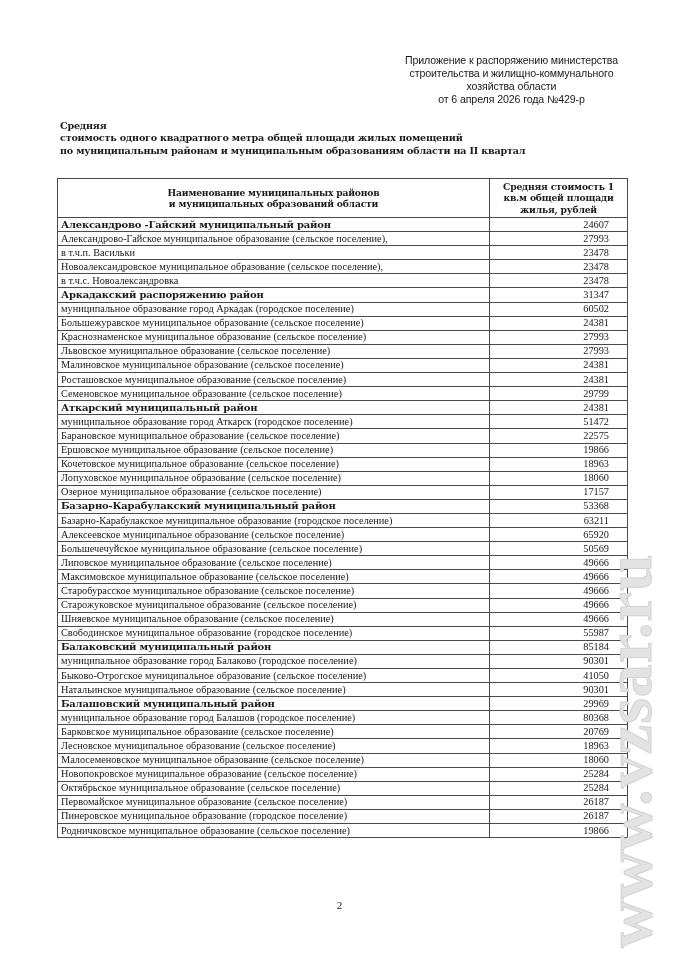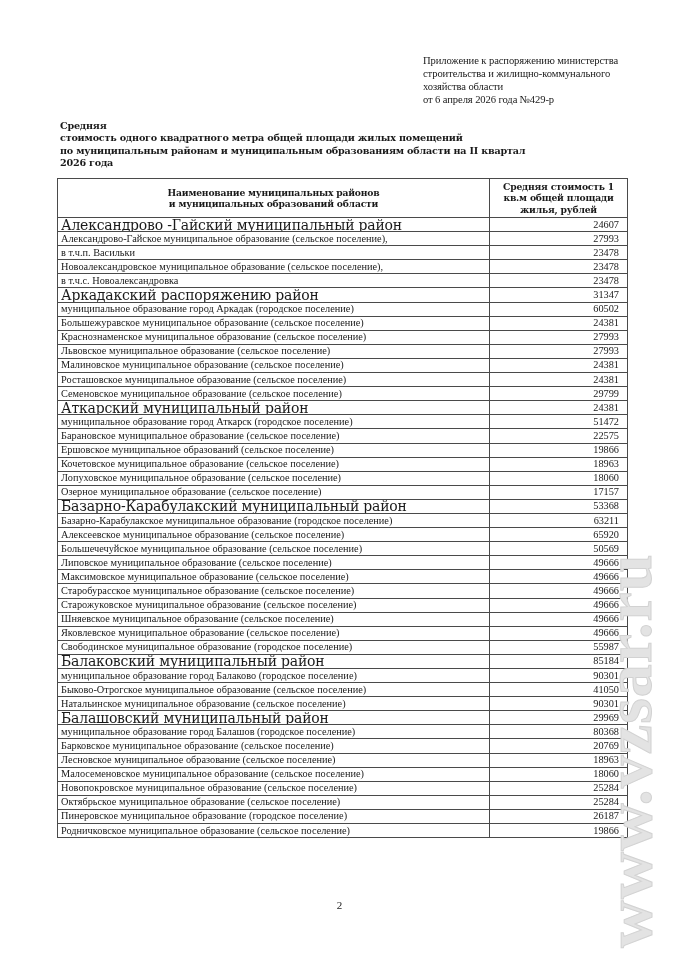--- a/index.html
+++ b/index.html
@@ -12,24 +12,24 @@
       height: 960px;
       position: relative;
       overflow: hidden;
       font-family: "DejaVu Serif", "Liberation Serif", serif;
       color: #1a1a1a;
     }
     .appendix-note {
       position: absolute;
       right: 61px;
       top: 54px;
-      text-align: left;
+      text-align: center;
       font-size: 10.6px;
       line-height: 13px;
-      font-family: Liberation Serif, serif;
+      font-family: Liberation Sans, sans-serif;
       letter-spacing: -0.1px;
     }
     .doc-title {
       position: absolute;
       left: 60px;
       width: 566px;
       top: 120px;
       font-weight: bold;
       font-size: 9.6px;
       line-height: 12.4px;
@@ -59,26 +59,26 @@
       font-family: "DejaVu Serif", serif;
       font-size: 9.2px;
       line-height: 11.5px;
       text-align: center;
       white-space: normal;
       height: 38px;
       letter-spacing: -0.2px;
     }
     table.main td.val {
       text-align: right;
-      padding-right: 8px;
+      padding-right: 18px;
     }
     table.main tr.district td {
-      font-weight: normal;
+      font-weight: bold;
       font-family: "DejaVu Serif", serif;
-      font-size: 14px;
+      font-size: 10px;
       letter-spacing: -0.2px;
     }
     table.main tr.district td.val {
       font-weight: normal;
       font-family: "Liberation Serif", serif;
       font-size: 10.3px;
       letter-spacing: 0;
     }
     col.c-name { width: 432px; }
     col.c-val { width: 138px; }
@@ -114,21 +114,20 @@
   <div>Приложение к распоряжению министерства</div>
   <div>строительства и жилищно-коммунального</div>
   <div>хозяйства области</div>
   <div>от 6 апреля 2026 года №429-р</div>
 </div>
 
 <div class="doc-title">
   <div>Средняя</div>
   <div>стоимость одного квадратного метра общей площади жилых помещений</div>
   <div>по муниципальным районам и муниципальным образованиям области на II квартал</div>
-  <div>2026 года</div>
 </div>
 
 <table class="main">
   <colgroup>
     <col class="c-name">
     <col class="c-val">
   </colgroup>
   <thead>
     <tr>
       <th>
@@ -197,21 +196,21 @@
       </tr>
       <tr class="entity">
         <td>муниципальное образование город Аткарск (городское поселение)</td>
         <td class="val">51472</td>
       </tr>
       <tr class="entity">
         <td>Барановское муниципальное образование (сельское поселение)</td>
         <td class="val">22575</td>
       </tr>
       <tr class="entity">
-        <td>Ершовское муниципальное образований (сельское поселение)</td>
+        <td>Ершовское муниципальное образование (сельское поселение)</td>
         <td class="val">19866</td>
       </tr>
       <tr class="entity">
         <td>Кочетовское муниципальное образование (сельское поселение)</td>
         <td class="val">18963</td>
       </tr>
       <tr class="entity">
         <td>Лопуховское муниципальное образование (сельское поселение)</td>
         <td class="val">18060</td>
       </tr>
@@ -249,24 +248,20 @@
       </tr>
       <tr class="entity">
         <td>Старожуковское муниципальное образование (сельское поселение)</td>
         <td class="val">49666</td>
       </tr>
       <tr class="entity">
         <td>Шняевское муниципальное образование (сельское поселение)</td>
         <td class="val">49666</td>
       </tr>
       <tr class="entity">
-        <td>Яковлевское муниципальное образование (сельское поселение)</td>
-        <td class="val">49666</td>
-      </tr>
-      <tr class="entity">
         <td>Свободинское муниципальное образование (городское поселение)</td>
         <td class="val">55987</td>
       </tr>
       <tr class="district">
         <td>Балаковский муниципальный район</td>
         <td class="val">85184</td>
       </tr>
       <tr class="entity">
         <td>муниципальное образование город Балаково (городское поселение)</td>
         <td class="val">90301</td>
@@ -301,20 +296,24 @@
       </tr>
       <tr class="entity">
         <td>Новопокровское муниципальное образование (сельское поселение)</td>
         <td class="val">25284</td>
       </tr>
       <tr class="entity">
         <td>Октябрьское муниципальное образование (сельское поселение)</td>
         <td class="val">25284</td>
       </tr>
       <tr class="entity">
+        <td>Первомайское муниципальное образование (сельское поселение)</td>
+        <td class="val">26187</td>
+      </tr>
+      <tr class="entity">
         <td>Пинеровское муниципальное образование (городское поселение)</td>
         <td class="val">26187</td>
       </tr>
       <tr class="entity">
         <td>Родничковское муниципальное образование (сельское поселение)</td>
         <td class="val">19866</td>
       </tr>
     </tbody>
 </table>
 

